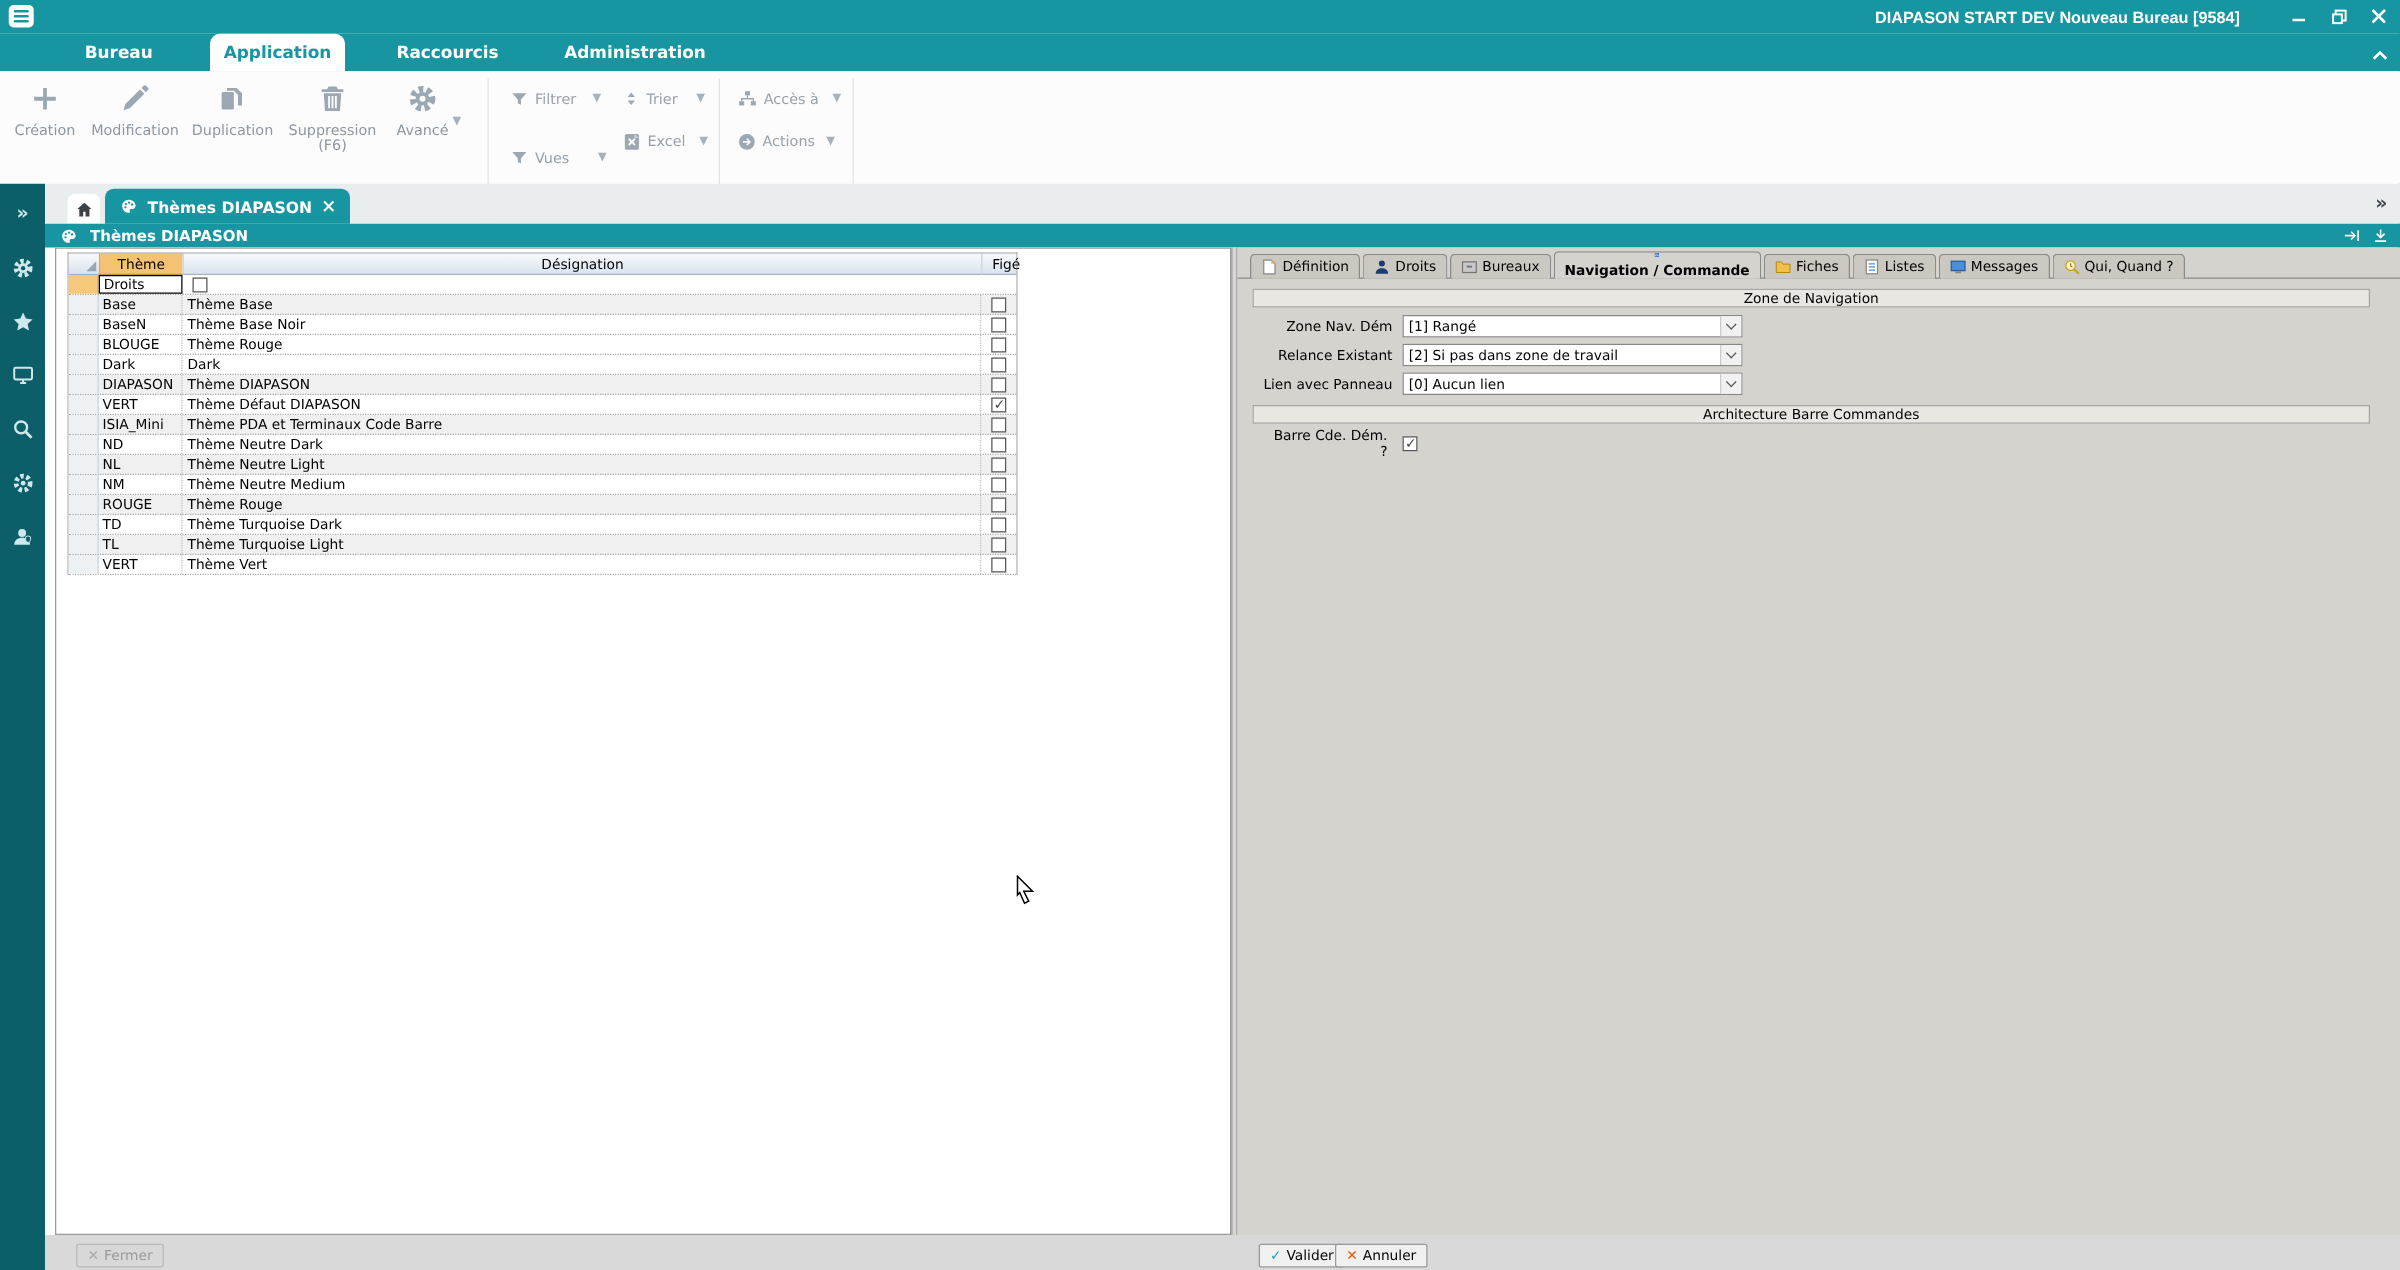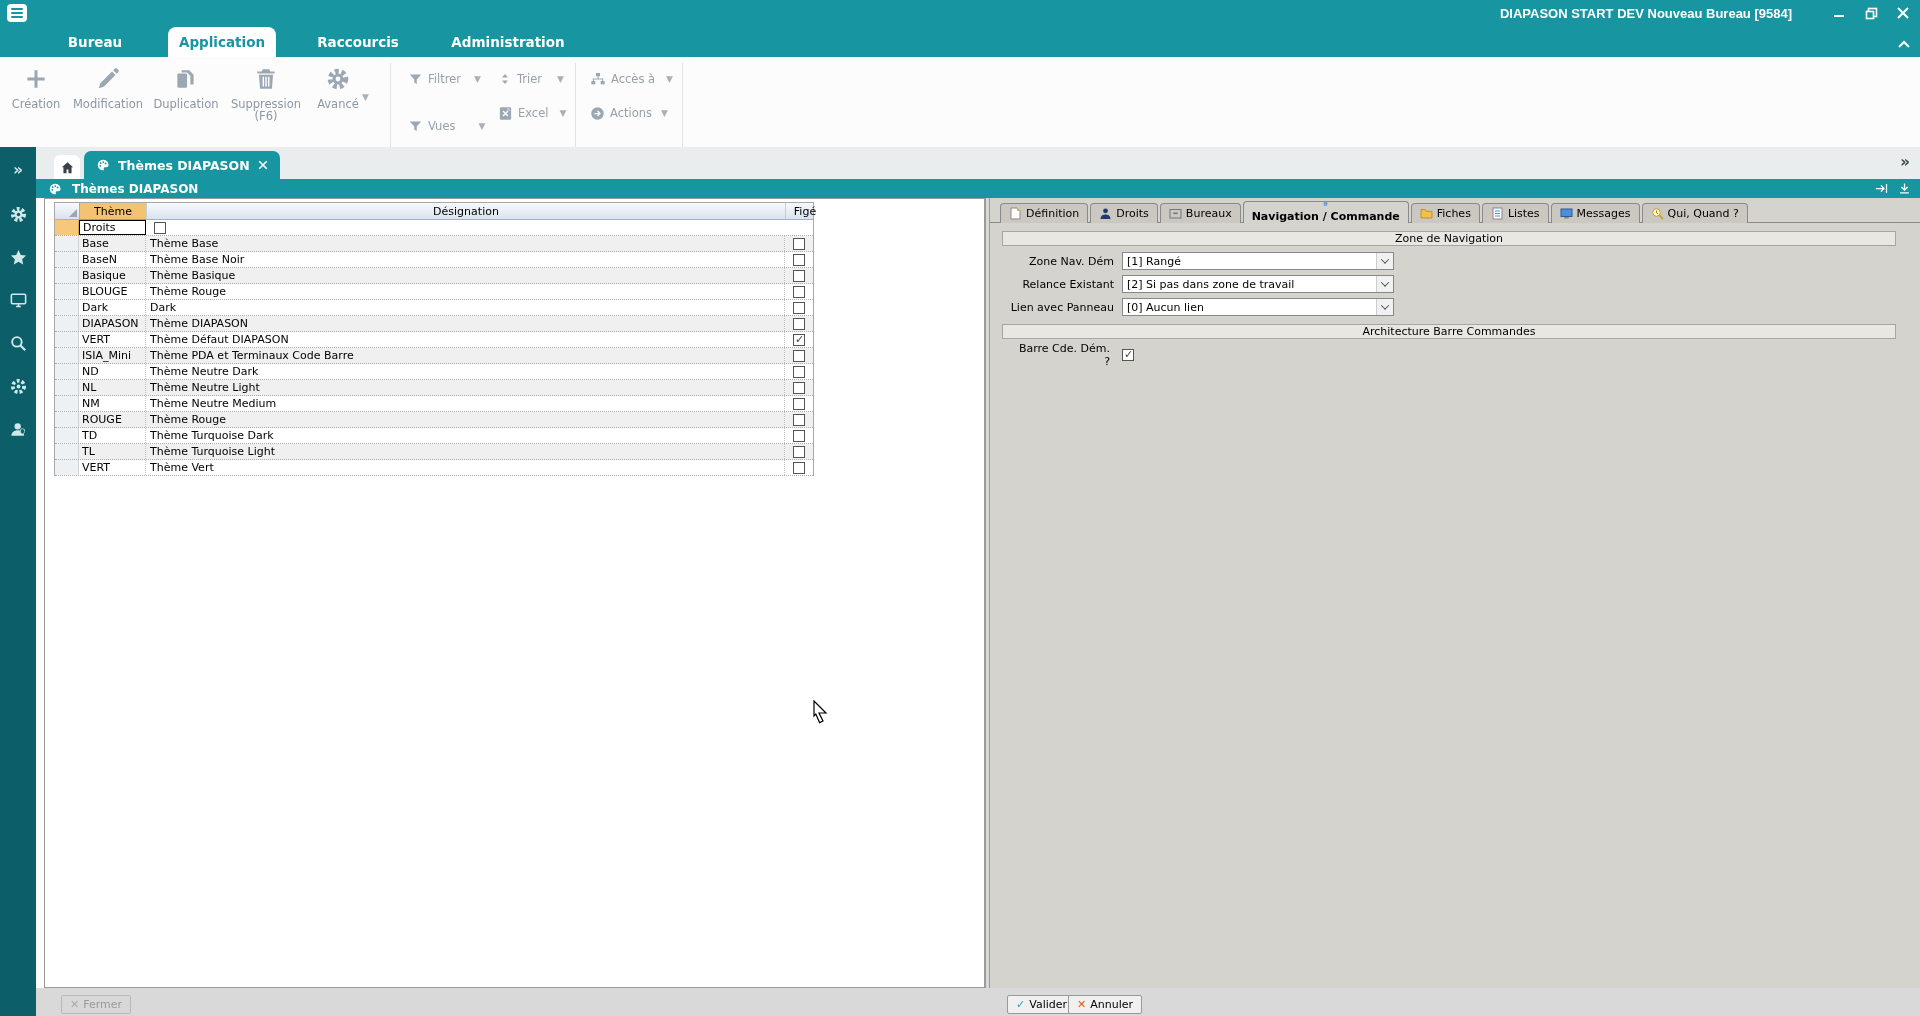--- a/index.html
+++ b/index.html
@@ -364,28 +364,20 @@
 
           <div class="trow">
             <div class="td sel"></div>
             <div class="td theme">BaseN</div>
             <div class="td desig">Thème Base Noir</div>
             <div class="td fige">
               <span class="cb"></span>
             </div>
           </div>
 
-          <div class="trow alt">
-            <div class="td sel"></div>
-            <div class="td theme">Basique</div>
-            <div class="td desig">Thème Basique</div>
-            <div class="td fige">
-              <span class="cb"></span>
-            </div>
-          </div>
 
           <div class="trow">
             <div class="td sel"></div>
             <div class="td theme">BLOUGE</div>
             <div class="td desig">Thème Rouge</div>
             <div class="td fige">
               <span class="cb"></span>
             </div>
           </div>
 

